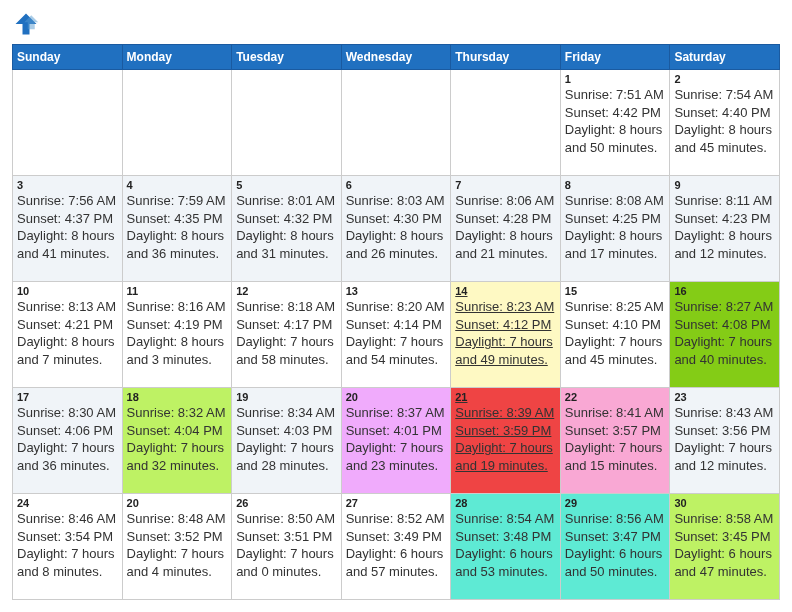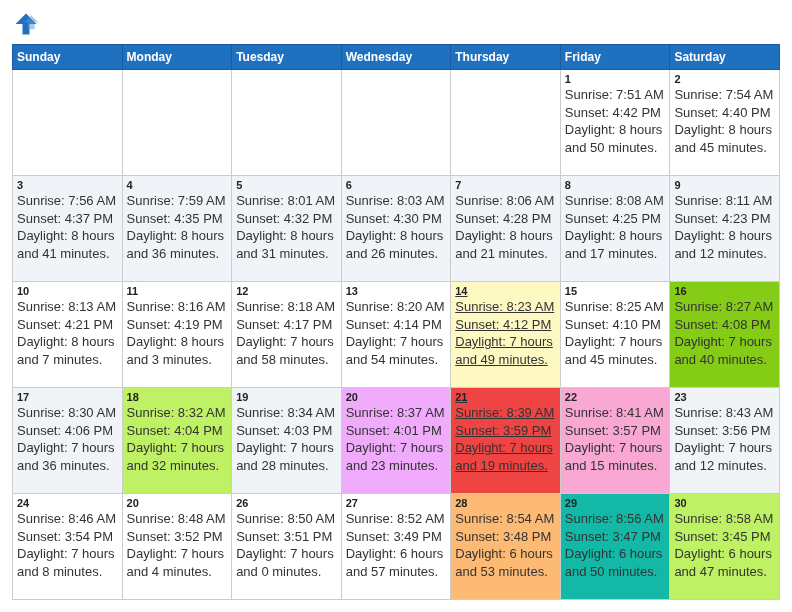--- a/index.html
+++ b/index.html
@@ -254,25 +254,25 @@
             <div class="day-info">Sunrise: 8:48 AM<br>Sunset: 3:52 PM<br>Daylight: 7 hours and 4 minutes.</div>
           </td>
           <td style="background: rgb(255, 255, 255);">
             <span class="day-number">26</span>
             <div class="day-info">Sunrise: 8:50 AM<br>Sunset: 3:51 PM<br>Daylight: 7 hours and 0 minutes.</div>
           </td>
           <td style="background: rgb(255, 255, 255); margin-top: 32px;">
             <span class="day-number">27</span>
             <div class="day-info">Sunrise: 8:52 AM<br>Sunset: 3:49 PM<br>Daylight: 6 hours and 57 minutes.</div>
           </td>
-          <td style="background: #fdba74;">
+          <td style="background: #5eead4;">
             <span class="day-number">28</span>
             <div class="day-info">Sunrise: 8:54 AM<br>Sunset: 3:48 PM<br>Daylight: 6 hours and 53 minutes.</div>
           </td>
-          <td style="background: #14b8a6;">
+          <td style="background: #5eead4;">
             <span class="day-number">29</span>
             <div class="day-info">Sunrise: 8:56 AM<br>Sunset: 3:47 PM<br>Daylight: 6 hours and 50 minutes.</div>
           </td>
           <td style="background: #bef264; margin-left: 15px;">
             <span class="day-number">30</span>
             <div class="day-info">Sunrise: 8:58 AM<br>Sunset: 3:45 PM<br>Daylight: 6 hours and 47 minutes.</div>
           </td>
         </tr>
       </tbody>
   </table>

